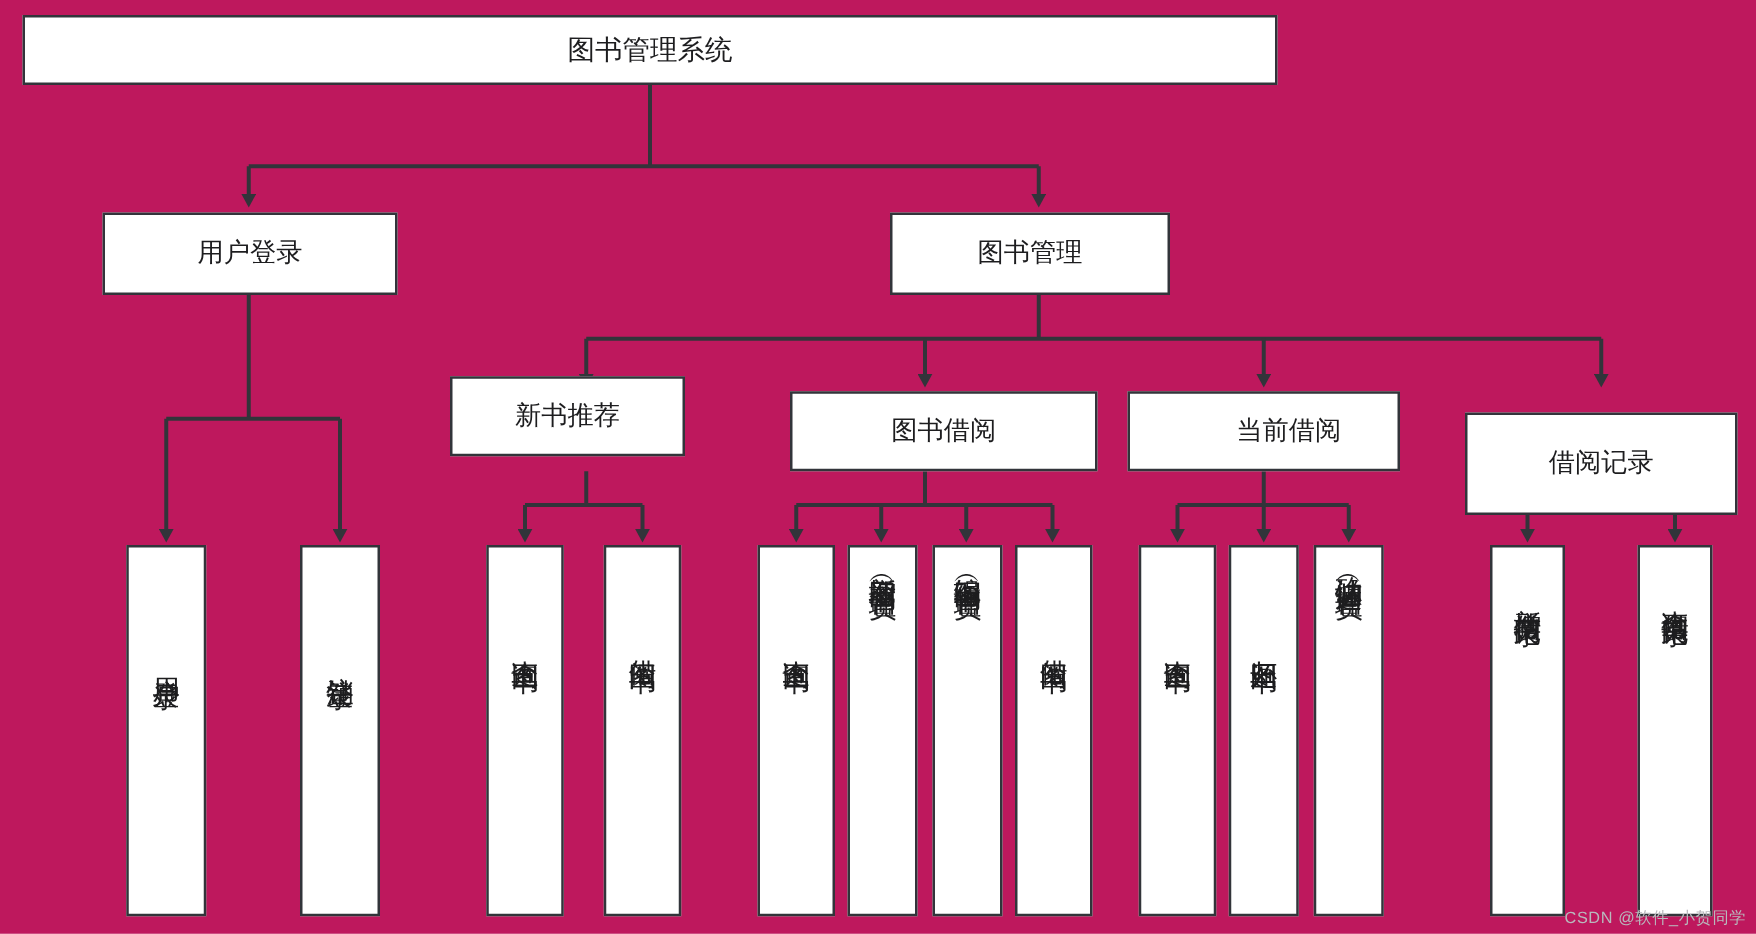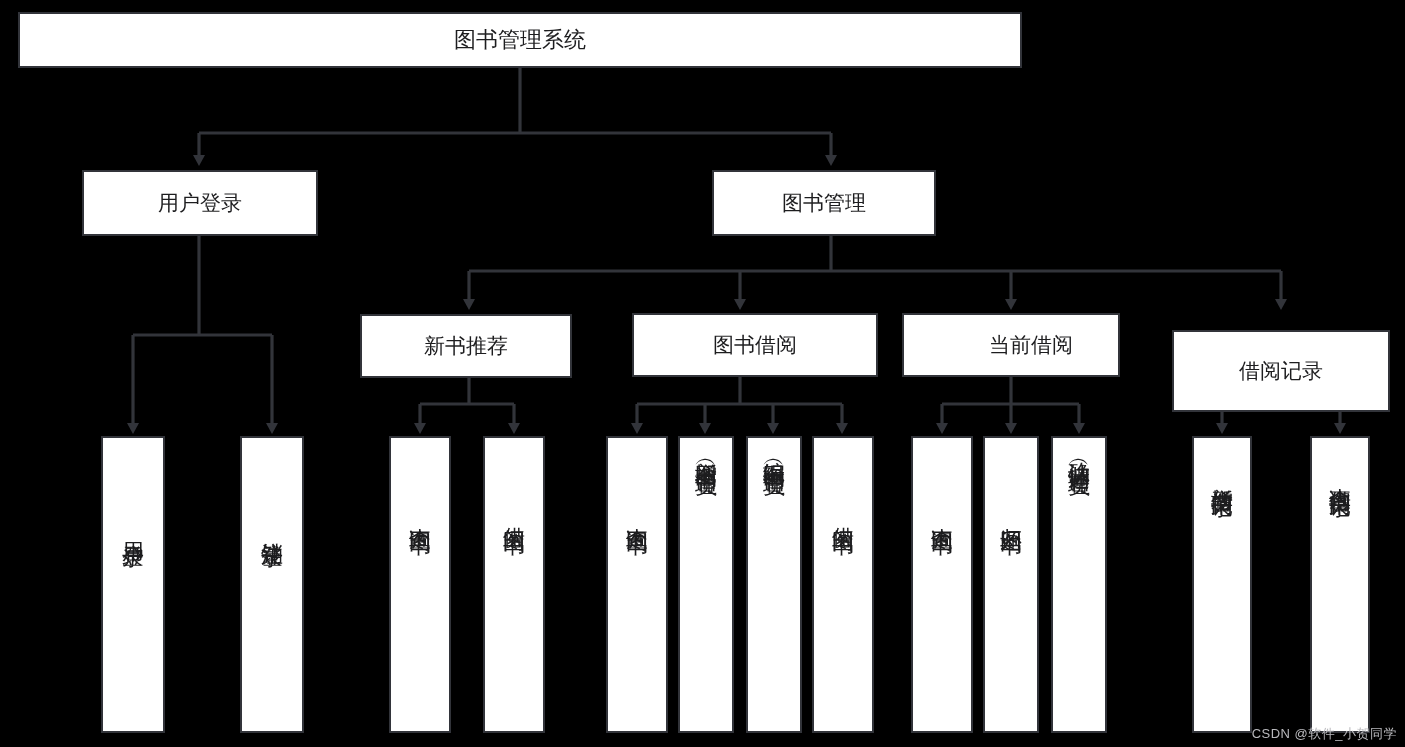--- a/index.html
+++ b/index.html
@@ -10,21 +10,21 @@
   body {
     width: 1405px;
     height: 747px;
     font-family: "Liberation Sans", "DejaVu Sans", sans-serif;
     overflow: hidden;
   }
   #diagram-root {
     position: relative;
     width: 1405px;
     height: 747px;
-    background: #000000;
+    background: #be185d;
   }
   svg.connectors {
     position: absolute;
     left: 0;
     top: 0;
     width: 1405px;
     height: 747px;
     pointer-events: none;
   }
   .node {
@@ -134,21 +134,21 @@
   </div>
 
   <div class="node horiz" style="left:82px; top:170px; width:236px; height:66px;">
     <span class="node-label">用户登录</span>
   </div>
 
   <div class="node horiz" style="left:712px; top:170px; width:224px; height:66px;">
     <span class="node-label">图书管理</span>
   </div>
 
-  <div class="node horiz" style="left:360px; top:314px; width:212px; height:64px;">
+  <div class="node horiz" style="left:360px; top:301px; width:188px; height:64px;">
     <span class="node-label">新书推荐</span>
   </div>
 
   <div class="node horiz" style="left:632px; top:313px; width:246px; height:64px;">
     <span class="node-label">图书借阅</span>
   </div>
 
   <div class="node horiz" style="left:902px; top:313px; width:218px; height:64px;padding-left:40px;">
     <span class="node-label">当前借阅</span>
   </div>

